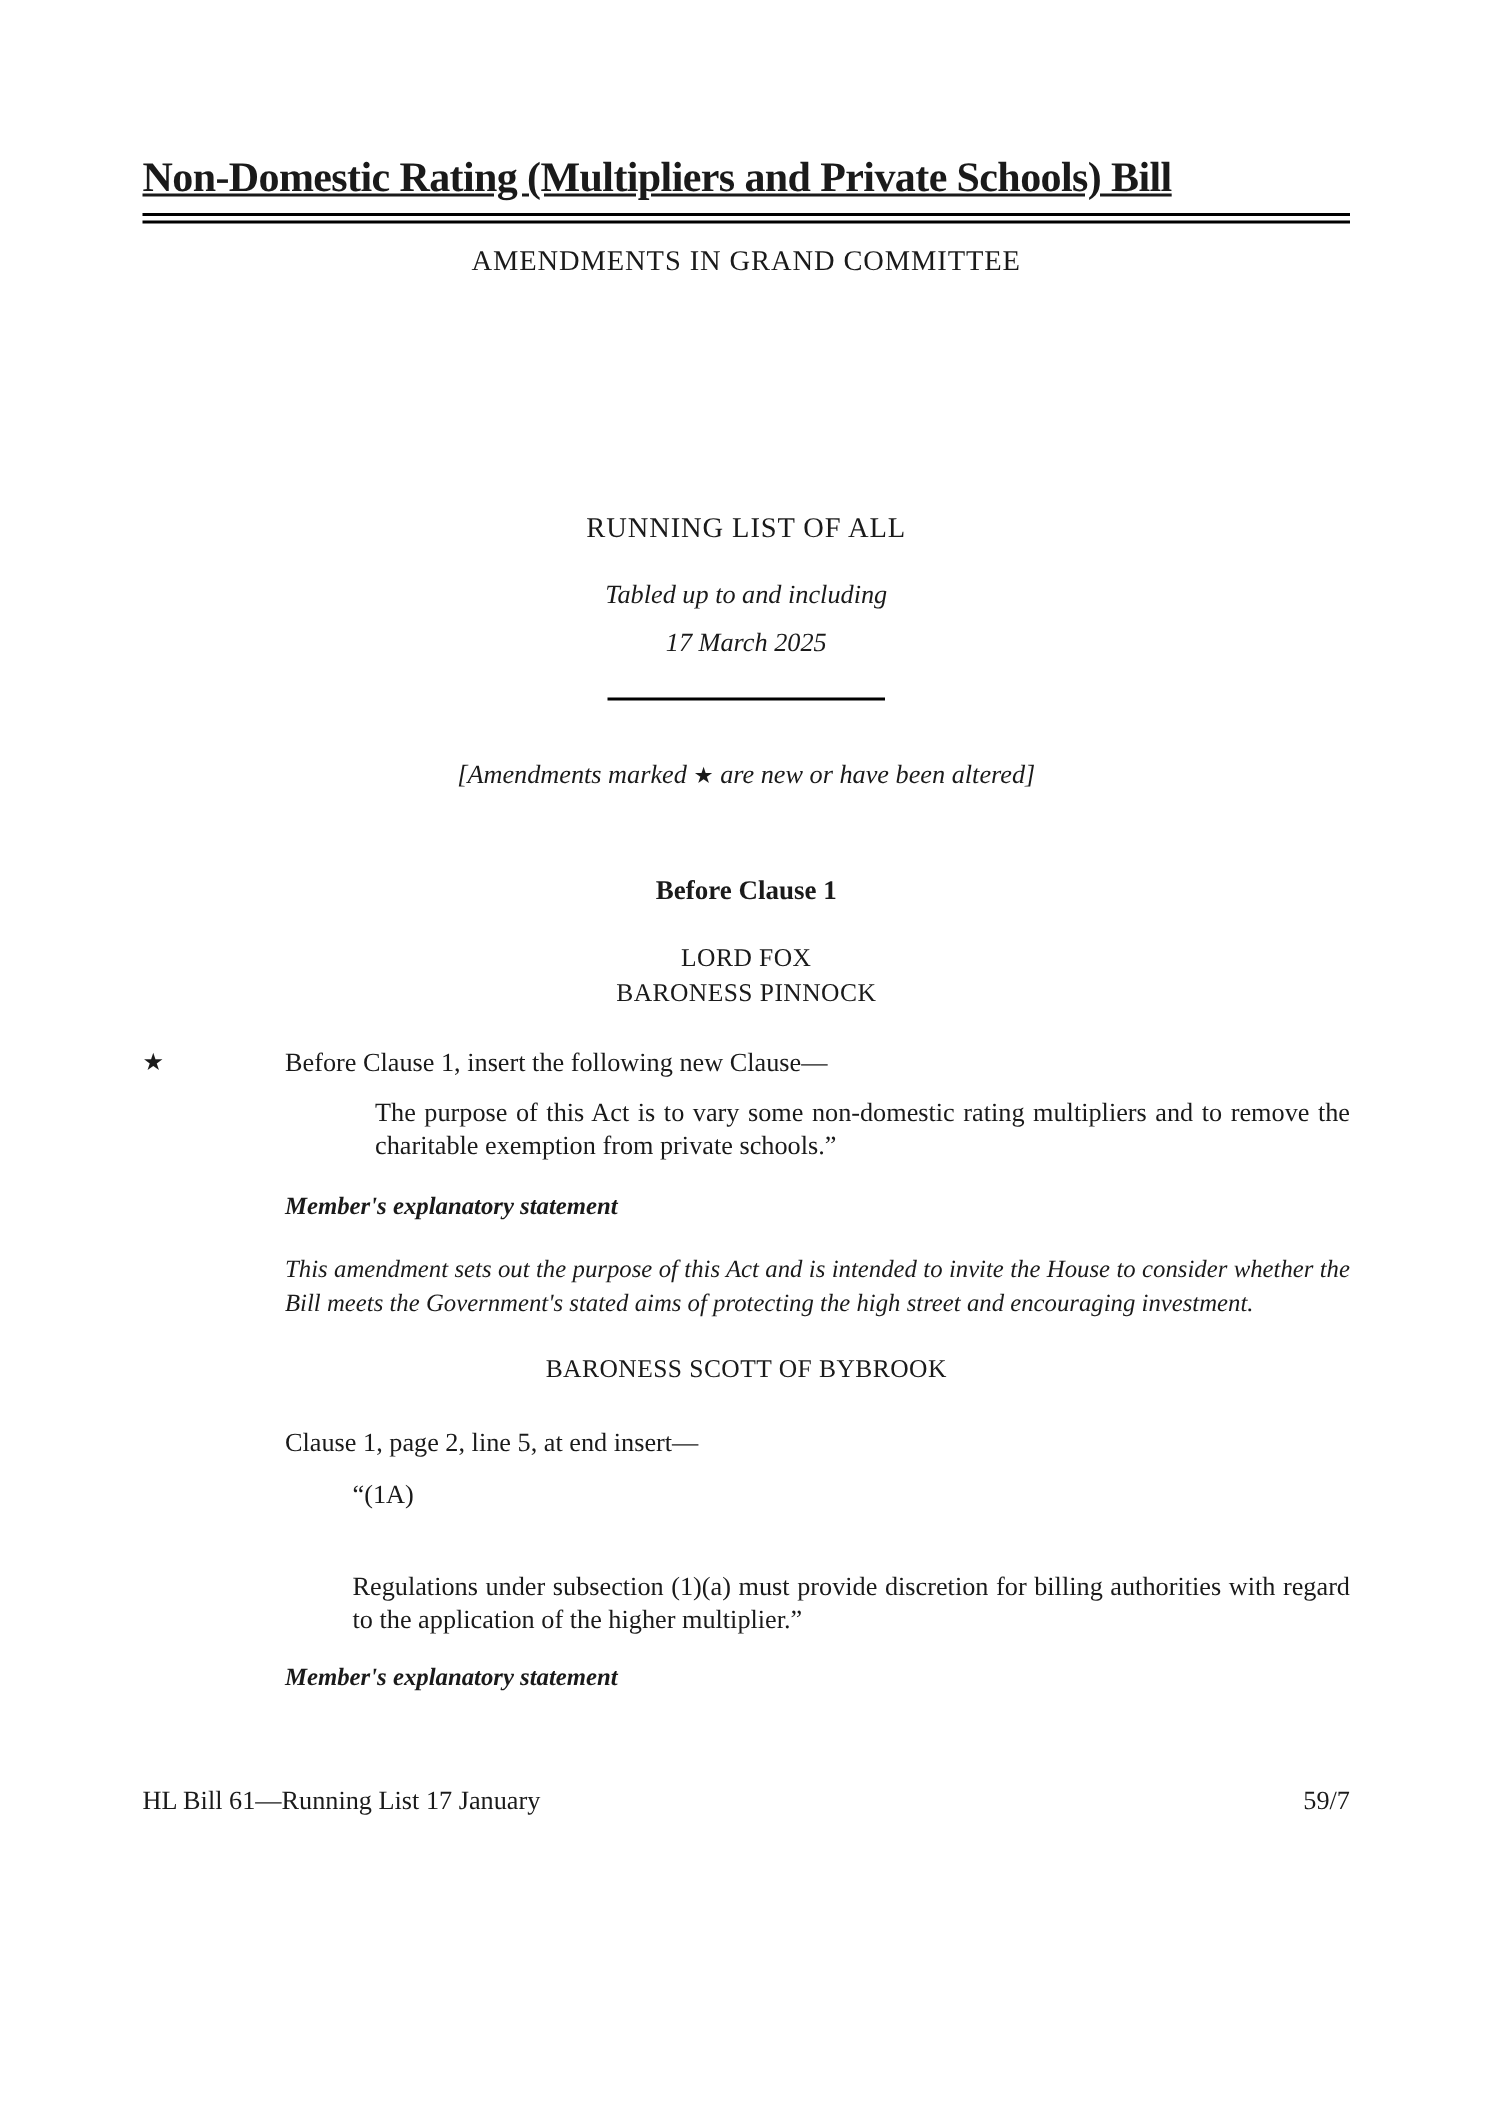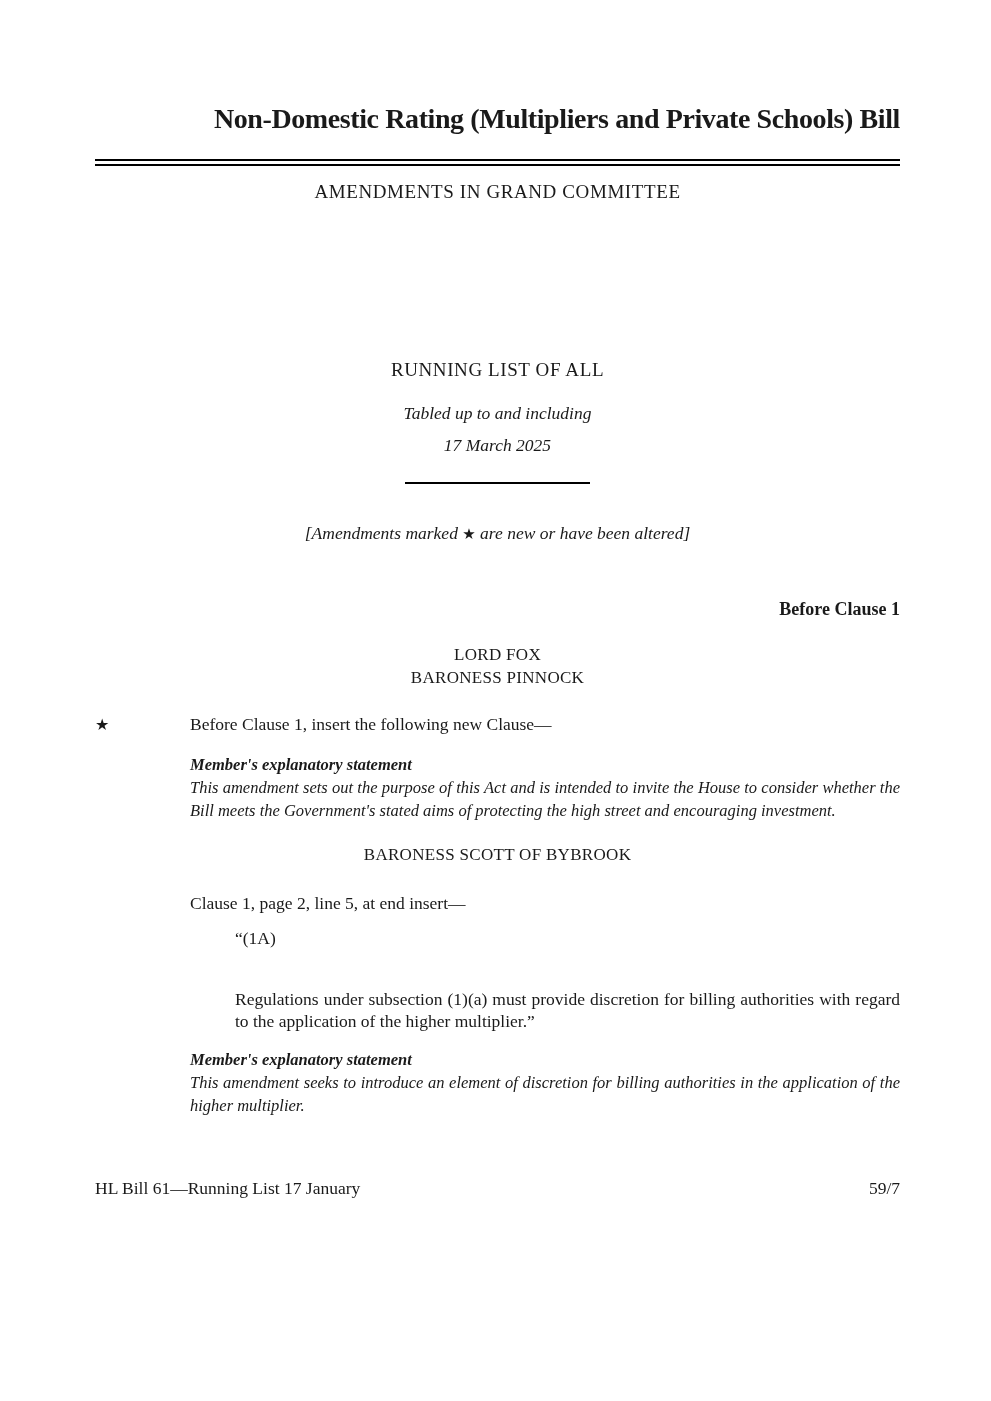--- a/index.html
+++ b/index.html
@@ -14,26 +14,27 @@
     overflow: hidden;
   }
   .content {
     padding-left: 95px;
     padding-right: 91px;
   }
   .doc-title {
     margin: 102px 0 0 0;
     font-size: 28px;
     font-weight: bold;
-    text-align: right;
+    text-align: left;
     letter-spacing: -0.4px;
     white-space: nowrap;
     line-height: 34px;
-    padding-bottom: 23px;
+    padding-bottom: 6px;
     border-bottom: 7px double #000;
+    text-decoration: underline;
   }
   .mast-line {
     margin-top: 14px;
     font-size: 19px;
     text-align: center;
     letter-spacing: 0.6px;
     line-height: 24px;
   }
   .mast-line.first { margin-top: 154px; }
   .tabled-line {
@@ -55,21 +56,21 @@
     margin-top: 38px;
     font-size: 17.5px;
     text-align: center;
     line-height: 22px;
   }
   .notice .it { font-style: italic; }
   .notice .star-glyph { font-style: normal; font-size: 15px; }
   .section-heading {
     font-size: 18px;
     font-weight: bold;
-    text-align: right;
+    text-align: center;
     line-height: 23px;
   }
   .section-heading.sh1 { margin-top: 53px; }
   .section-heading.sh2 { margin-top: 28px; }
   .sponsors {
     margin-top: 22px;
     font-size: 17px;
     text-align: center;
     line-height: 23px;
     letter-spacing: 0.3px;
@@ -128,20 +129,21 @@
     font-style: italic;
     line-height: 22px;
   }
   .expl-label.second { margin-top: 17px; }
   .expl-text {
     margin-left: 95px;
     font-size: 16.5px;
     font-style: italic;
     line-height: 23px;
     text-align: justify;
+    margin-top: 19px;
   }
   .footer {
     margin-top: 60px;
     display: flex;
     justify-content: space-between;
     font-size: 17.5px;
     line-height: 22px;
   }
 </style>
 </head>
@@ -170,40 +172,40 @@
       <div>LORD FOX</div>
       <div>BARONESS PINNOCK</div>
     </div>
 
     <div class="amend-instruction">
       <span class="amend-star">★</span>
       <span class="instruction-text">Before Clause 1, insert the following new Clause—</span>
     </div>
 
 
+    <div class="amend-body">The purpose of this Act is to vary some non-domestic rating multipliers and to remove the charitable exemption from private schools.”</div>
 
     <div class="expl-label">Member's explanatory statement</div>
     <div class="expl-text">This amendment sets out the purpose of this Act and is intended to invite the House to consider whether the Bill meets the Government's stated aims of protecting the high street and encouraging investment.</div>
 
 
     <div class="sponsors single">
       <div>BARONESS SCOTT OF BYBROOK</div>
     </div>
 
     <div class="amend-instruction no-star">
       <span class="instruction-text">Clause 1, page 2, line 5, at end insert—</span>
     </div>
 
     <div class="amend-item">
       <span class="item-marker">“(1A)</span>
       <span class="item-text">Regulations under subsection (1)(a) must provide discretion for billing authorities with regard to the application of the higher multiplier.”</span>
     </div>
 
     <div class="expl-label second">Member's explanatory statement</div>
-    <div class="expl-text">This amendment seeks to introduce an element of discretion for billing authorities in the application of the higher multiplier.</div>
 
     <div class="footer">
       <span>HL Bill 61—Running List 17 January</span>
       <span>59/7</span>
     </div>
 
   </div>
 </div>
 
 </body></html>

